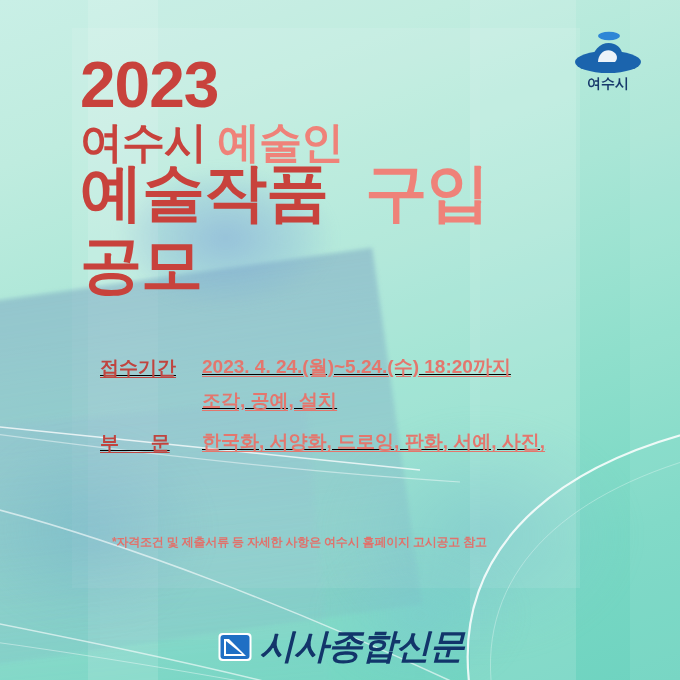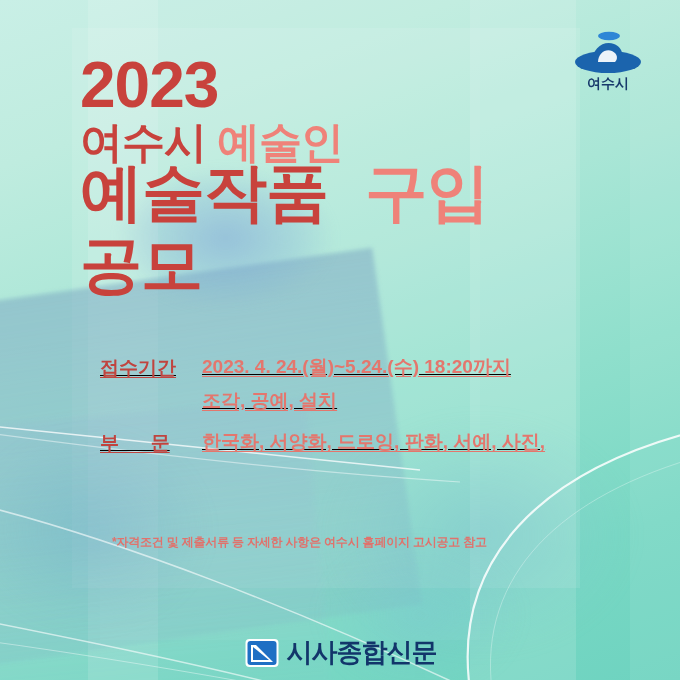--- a/index.html
+++ b/index.html
@@ -120,21 +120,21 @@
     font-size:12px;font-weight:bold;color:#e0726c;letter-spacing:-.2px;
   }
 
   
   .paper-logo{
     position:absolute;left:0;right:0;bottom:10px;
     display:flex;align-items:center;justify-content:center;gap:7px;
   }
   .paper-mark{width:36px;height:32px;display:block;}
   .paper-name{
-    font-size:26px;font-weight:bold;color:#12356a;letter-spacing:-1px;
+    font-size:35px;font-weight:bold;color:#12356a;letter-spacing:-1px;font-style:italic;
   }
 </style>
 </head>
 <body>
 
 <div class="poster">
 
   <div class="band b1"></div>
   <div class="band b2"></div>
   <div class="band b3"></div>

